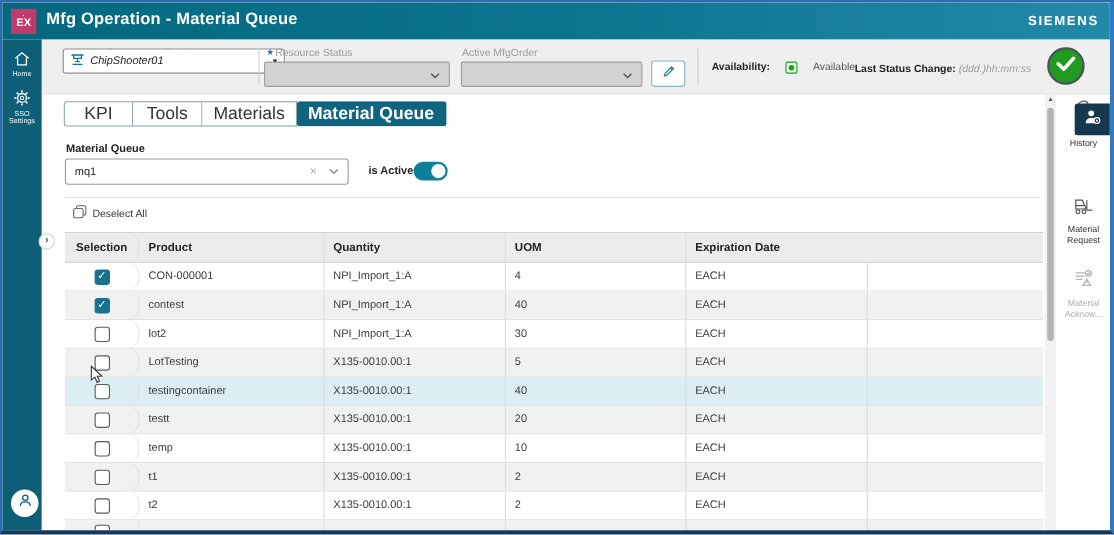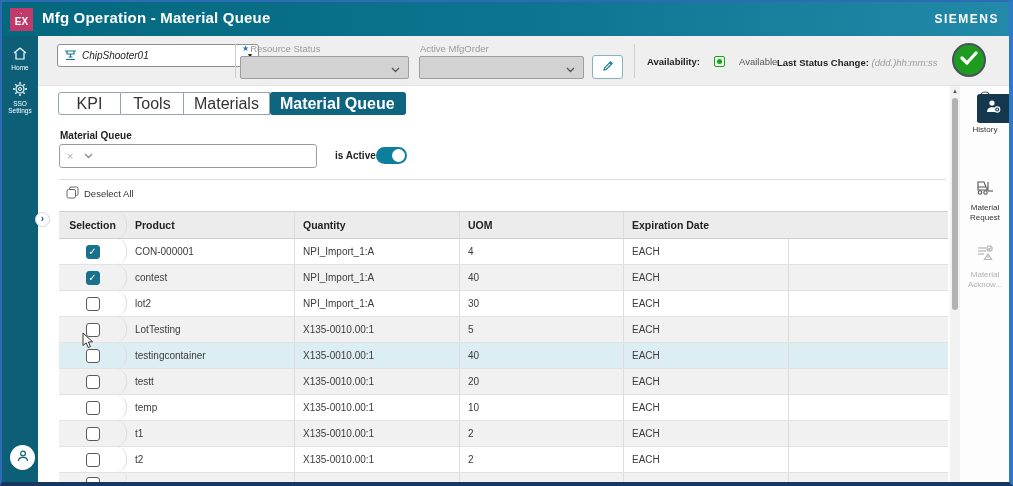--- a/index.html
+++ b/index.html
@@ -219,20 +219,21 @@
   <div class="main">
     <div class="tabsrow">
       <div class="tab">KPI</div>
       <div class="tab">Tools</div>
       <div class="tab">Materials</div>
       <div class="tab active">Material Queue</div>
     </div>
 
     <div class="qlabel">Material Queue</div>
     <div class="qcombo">
+      <input value="mq1" style="">
       <span class="clr">×</span>
       <span class="dd">
         <svg width="9" height="6" viewBox="0 0 9 6">
             <polyline points="1,1 4.5,4.5 8,1" fill="none" stroke="#8a8a8a" stroke-width="1.3"></polyline>
           </svg>
       </span>
     </div>
     <div class="isactive">is Active</div>
     <div class="toggle">
         <span class="knob"></span>

